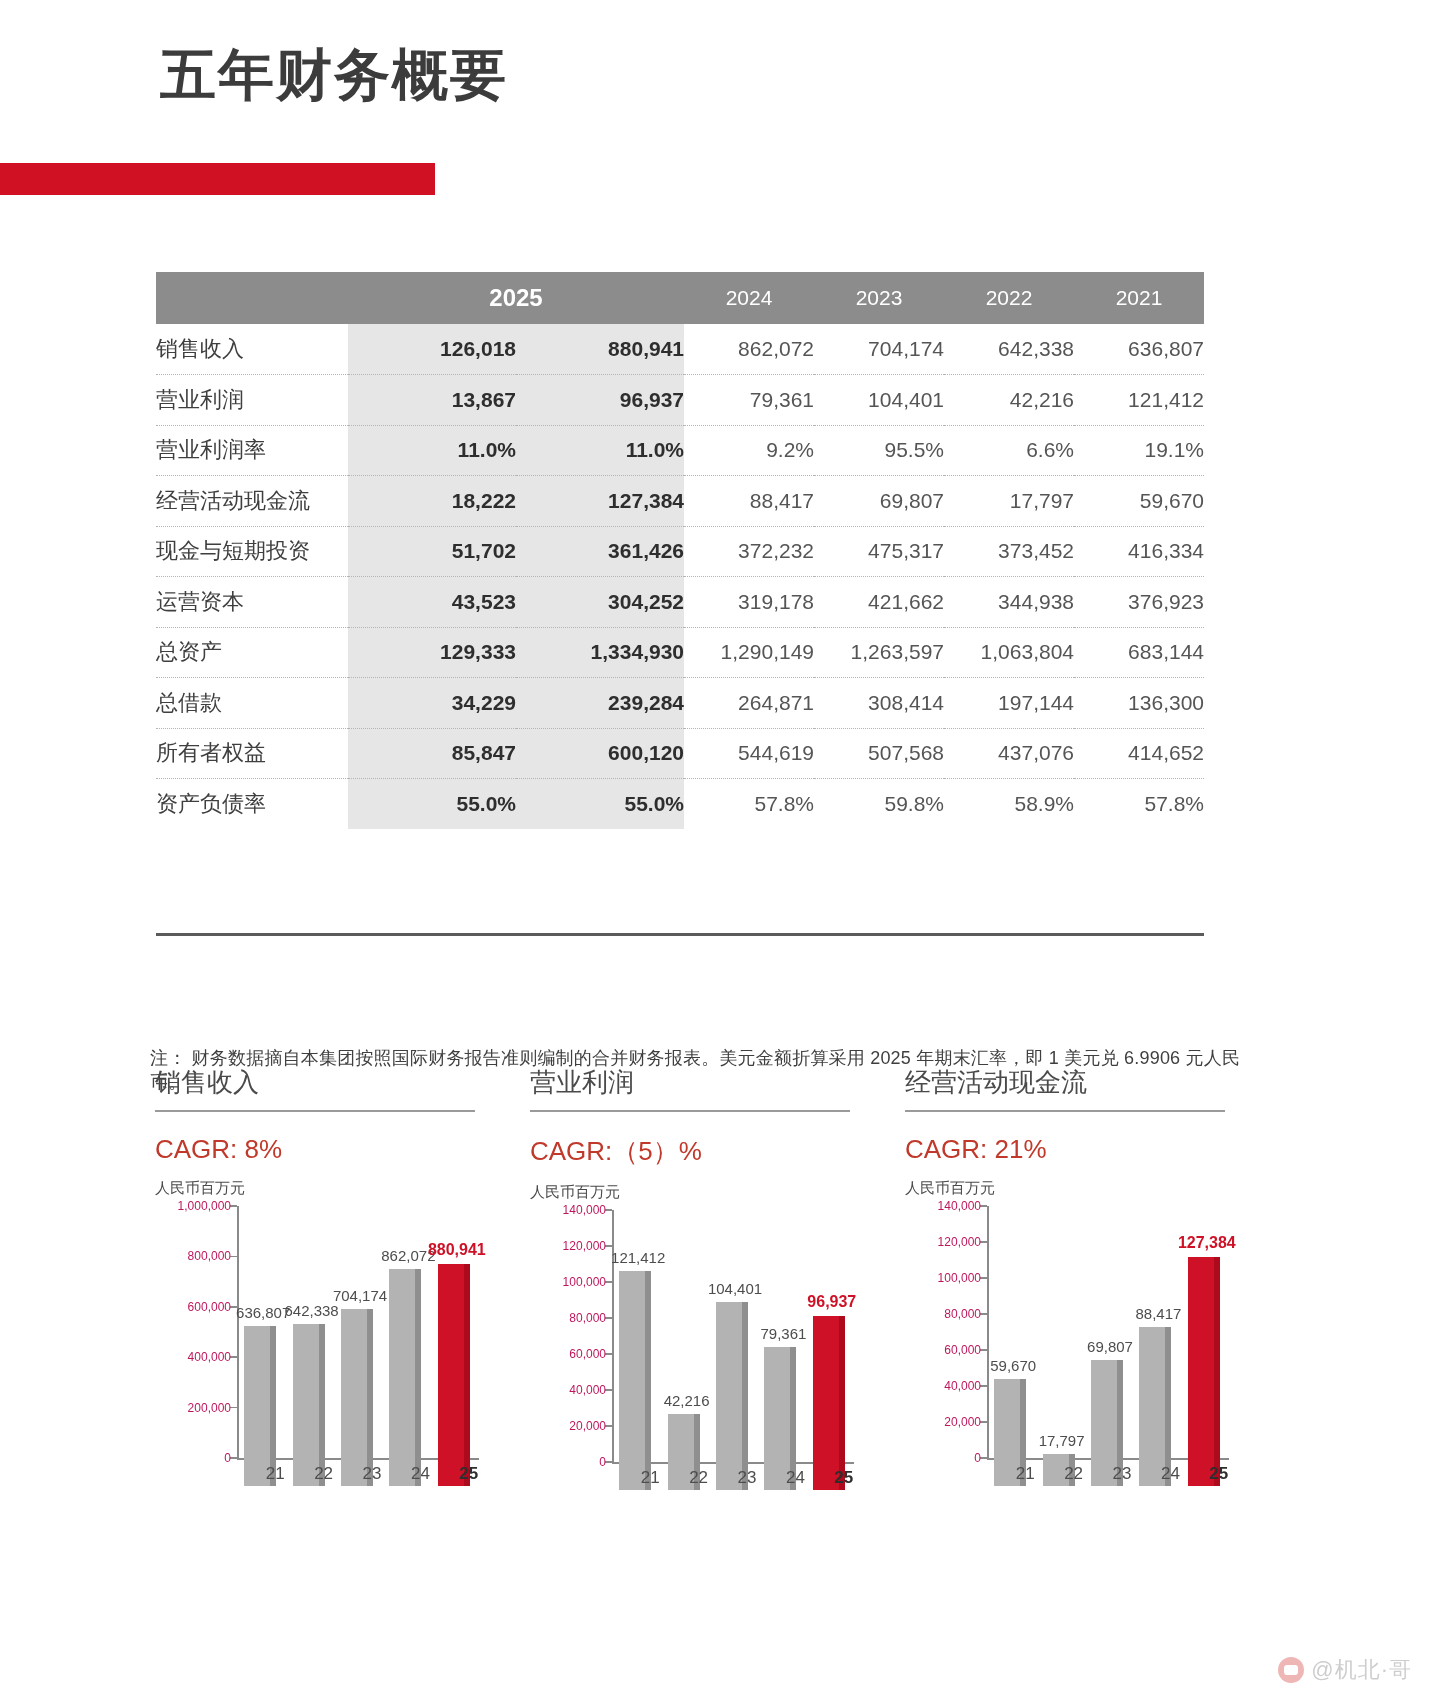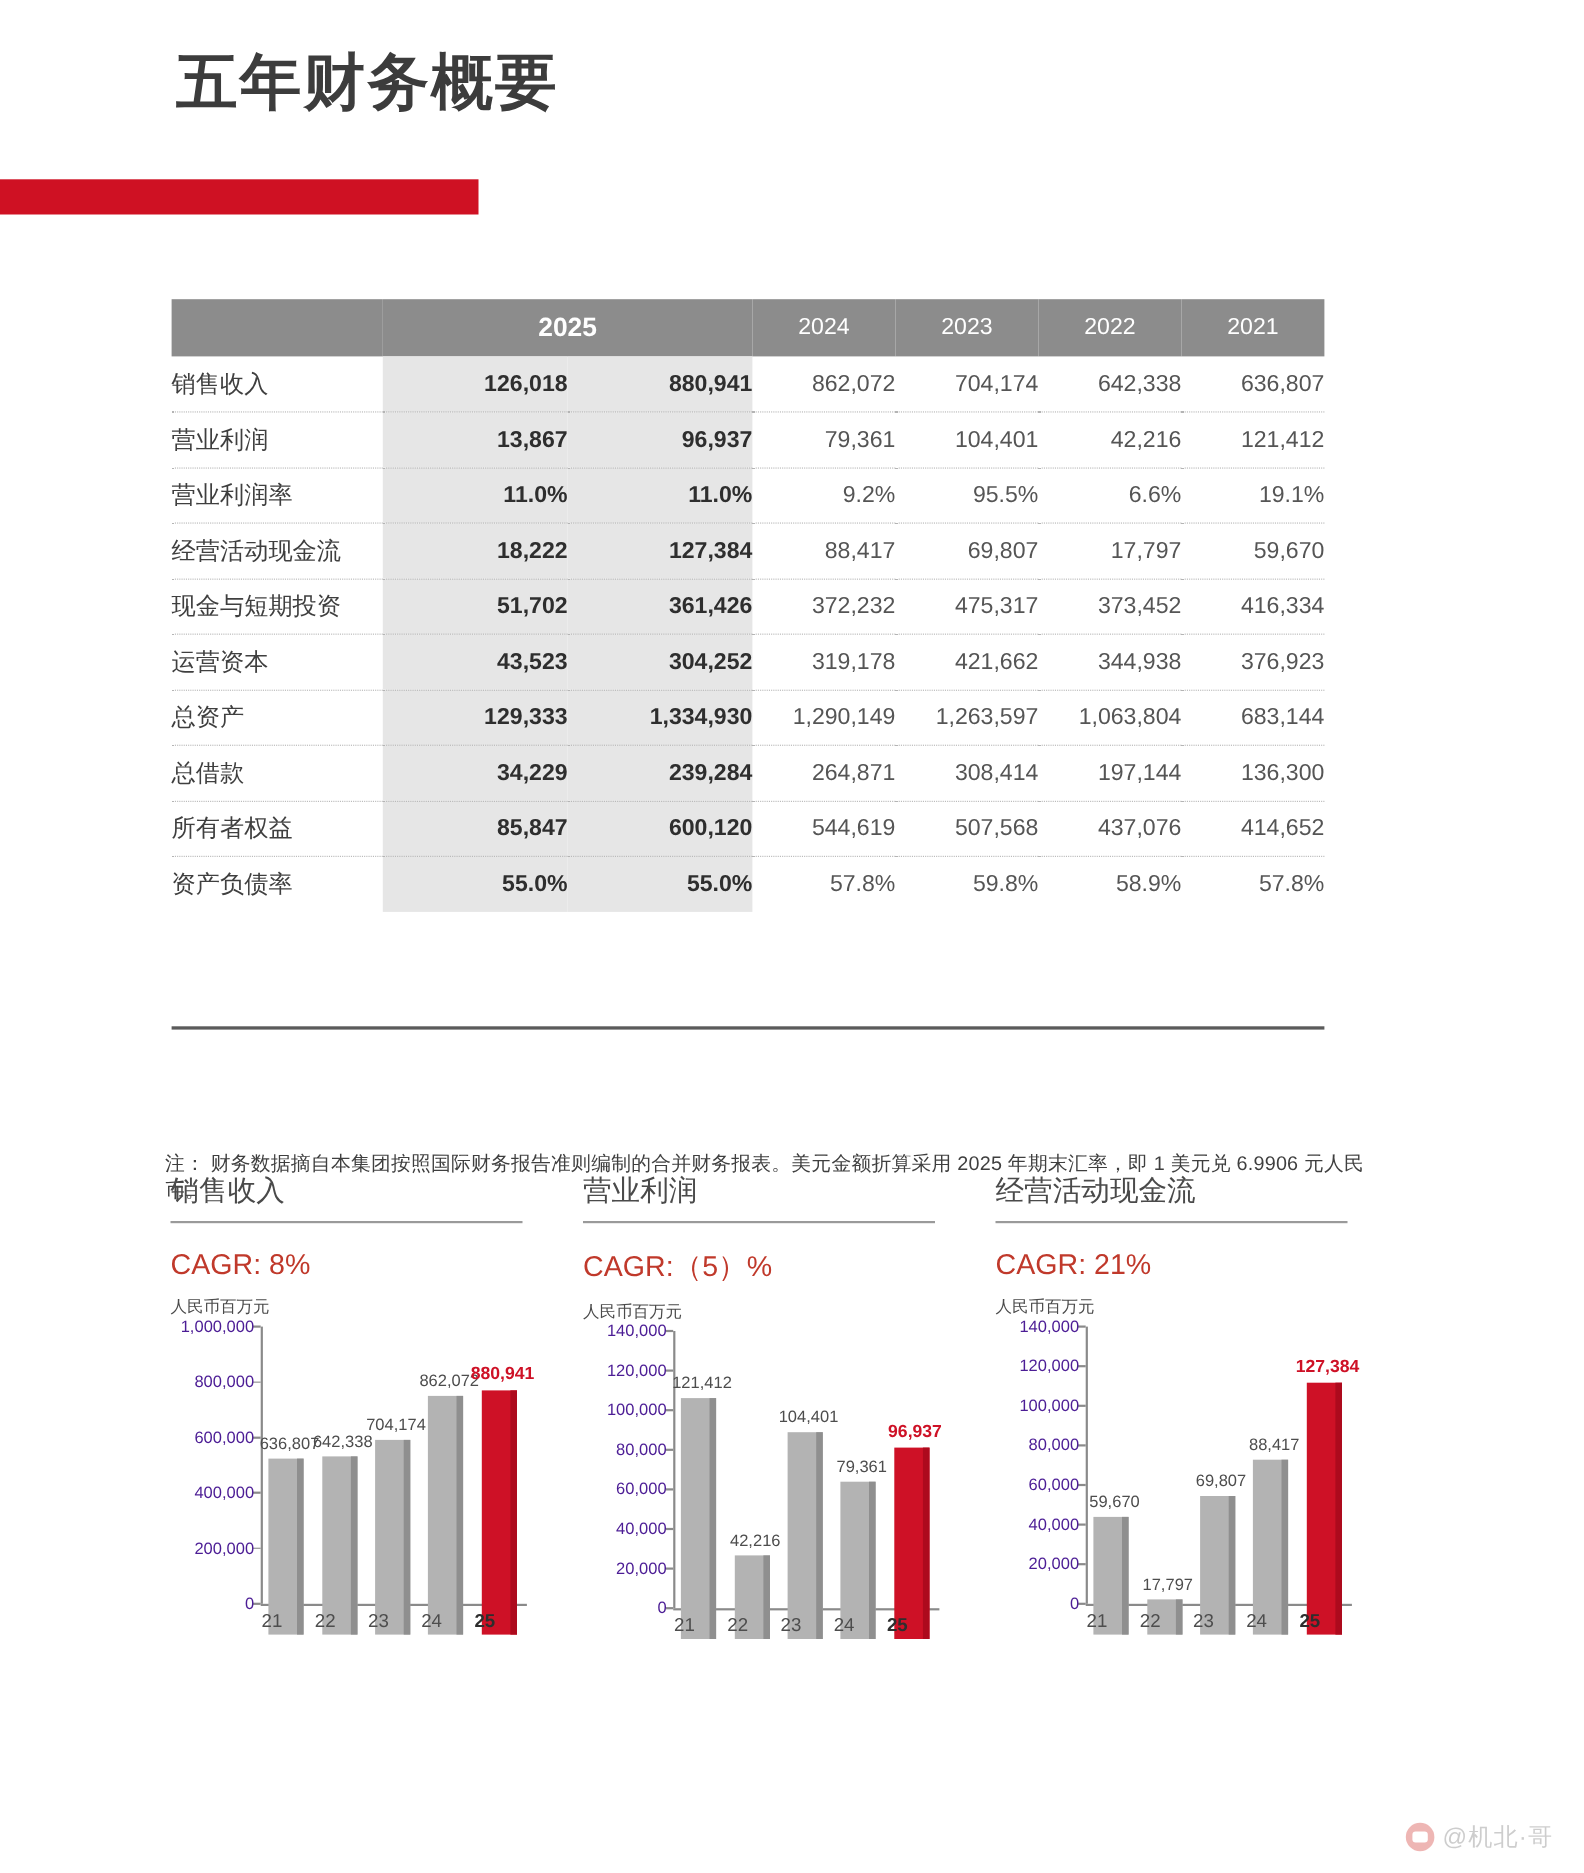--- a/index.html
+++ b/index.html
@@ -181,22 +181,22 @@
     left: 75px;
     width: 7px;
     height: 1.5px;
     background: #8a8a8a;
   }
   .ytick-label {
     position: absolute;
     right: 100%;
     margin-right: 6px;
     transform: translateY(-50%);
-    font-size: 15px;
-    color: #4c1d95;
+    font-size: 12px;
+    color: #be185d;
     white-space: nowrap;
   }
   .ytick-holder {
     position: absolute;
     left: 82px;
     height: 0;
   }
   .bar {
     position: absolute;
     bottom: 0;
@@ -223,21 +223,21 @@
     color: #4d4d4d;
     white-space: nowrap;
   }
   .bar-value.red {
     color: #ce1126;
     font-weight: 700;
     font-size: 16px;
   }
   .xlabels {
     position: absolute;
-    left: 68px;
+    left: 96px;
     top: 258px;
     width: 242px;
     height: 30px;
   }
   .xlabel {
     position: absolute;
     transform: translateX(-50%);
     font-size: 17px;
     color: #4d4d4d;
   }

